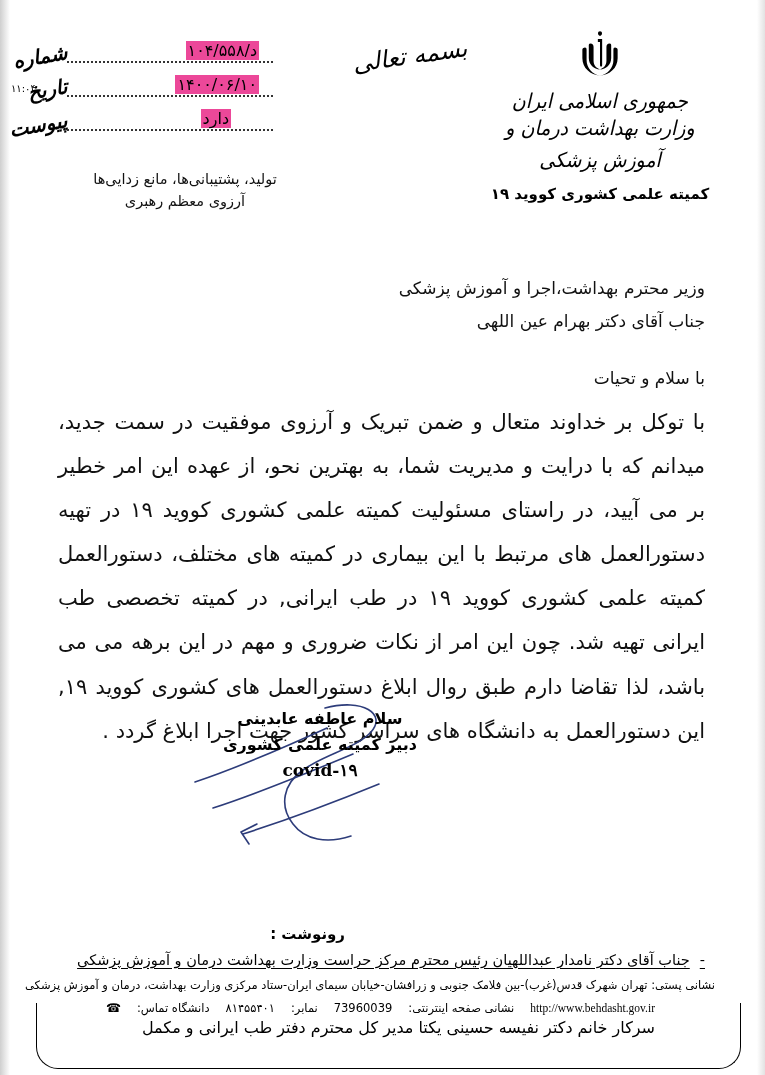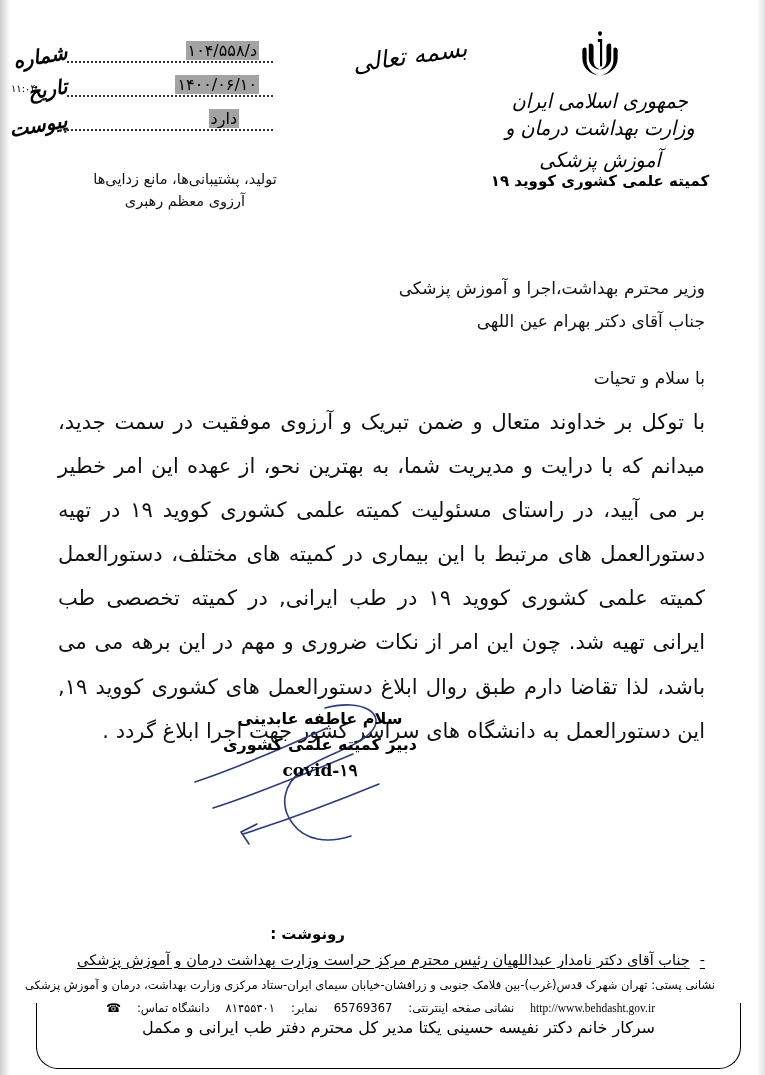--- a/index.html
+++ b/index.html
@@ -59,20 +59,21 @@
     display: block;
     font-family: "DejaVu Serif", "Liberation Serif", serif;
     font-size: 19px;
     line-height: 1.5;
     letter-spacing: 0.5px;
     font-style: italic;
     color: #000;
     transform: scaleY(1.08);
   }
   .committee-line {
+    margin-top: 13px;
     font-size: 15px;
     font-weight: 700;
     color: #000;
     letter-spacing: 0;
   }
 
   .besmeh {
     position: absolute;
     top: 42px;
     left: 340px;
@@ -118,33 +119,33 @@
     border-bottom: 2px dotted #333;
     height: 21px;
     margin-right: 2px;
   }
   .meta-value {
     position: absolute;
     bottom: 1px;
     right: 14px;
     font-size: 16px;
     letter-spacing: 0.5px;
-    background: #a3a3a3;
+    background: #ec4899;
     padding: 0 2px;
     white-space: nowrap;
   }
   .meta-value.rtl-num { direction: ltr; }
   .meta-extra {
     position: absolute;
     left: -56px;
     bottom: 1px;
     font-size: 10px;
     white-space: nowrap;
   }
-  .meta-value.attach { right: 34px; }
+  .meta-value.attach { right: 42px; }
 
   .slogan {
     position: absolute;
     top: 168px;
     left: 40px;
     width: 290px;
     text-align: center;
     font-size: 14.5px;
     line-height: 1.55;
     color: #111;
@@ -395,18 +396,18 @@
 
   <div class="footer-box"></div>
 
   <div class="footer-addr">نشانی پستی: تهران شهرک قدس(غرب)-بین فلامک جنوبی و زرافشان-خیابان سیمای ایران-ستاد مرکزی وزارت بهداشت، درمان و آموزش پزشکی</div>
 
   <div class="footer-contact">
     <span class="phone-glyph">☎</span>
     <span>دانشگاه تماس:</span>
     <span class="num">۸۱۴۵۵۴۰۱</span>
     <span>نمابر:</span>
-    <span class="num">65769367</span>
+    <span class="num">73960039</span>
     <span>نشانی صفحه اینترنتی:</span>
     <span class="url">http://www.behdasht.gov.ir</span>
   </div>
 
 </div>
 
 </body></html>

